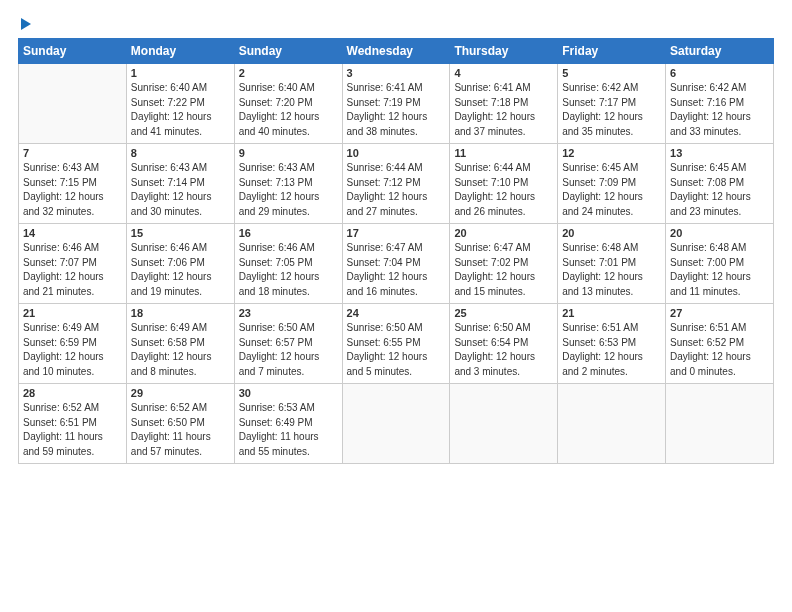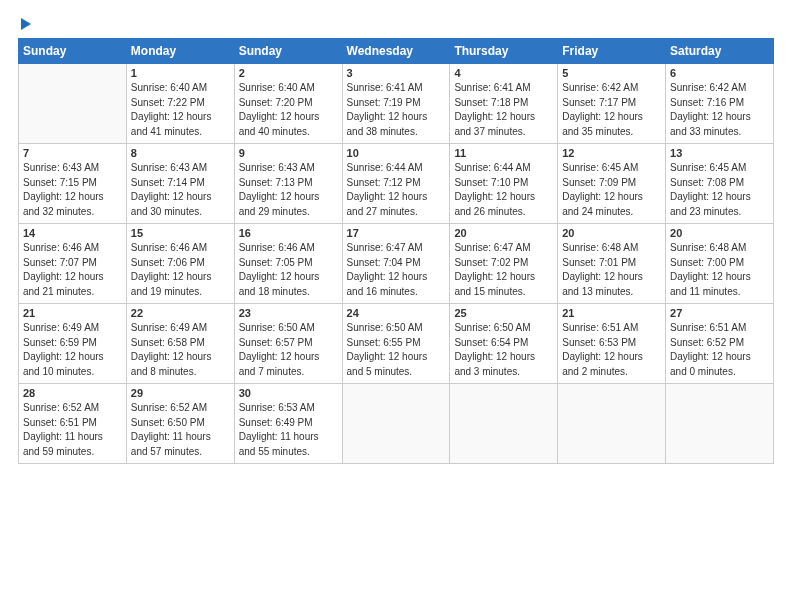--- a/index.html
+++ b/index.html
@@ -220,21 +220,21 @@
             <span class="day-num">20</span>
             <div class="day-info">Sunrise: 6:48 AM<br>Sunset: 7:00 PM<br>Daylight: 12 hours and 11 minutes.</div>
           </td>
         </tr>
         <tr>
           <td>
             <span class="day-num">21</span>
             <div class="day-info">Sunrise: 6:49 AM<br>Sunset: 6:59 PM<br>Daylight: 12 hours and 10 minutes.</div>
           </td>
           <td>
-            <span class="day-num">22</span>
+            <span class="day-num">18</span>
             <div class="day-info">Sunrise: 6:49 AM<br>Sunset: 6:58 PM<br>Daylight: 12 hours and 8 minutes.</div>
           </td>
           <td>
             <span class="day-num">23</span>
             <div class="day-info">Sunrise: 6:50 AM<br>Sunset: 6:57 PM<br>Daylight: 12 hours and 7 minutes.</div>
           </td>
           <td>
             <span class="day-num">24</span>
             <div class="day-info">Sunrise: 6:50 AM<br>Sunset: 6:55 PM<br>Daylight: 12 hours and 5 minutes.</div>
           </td>

